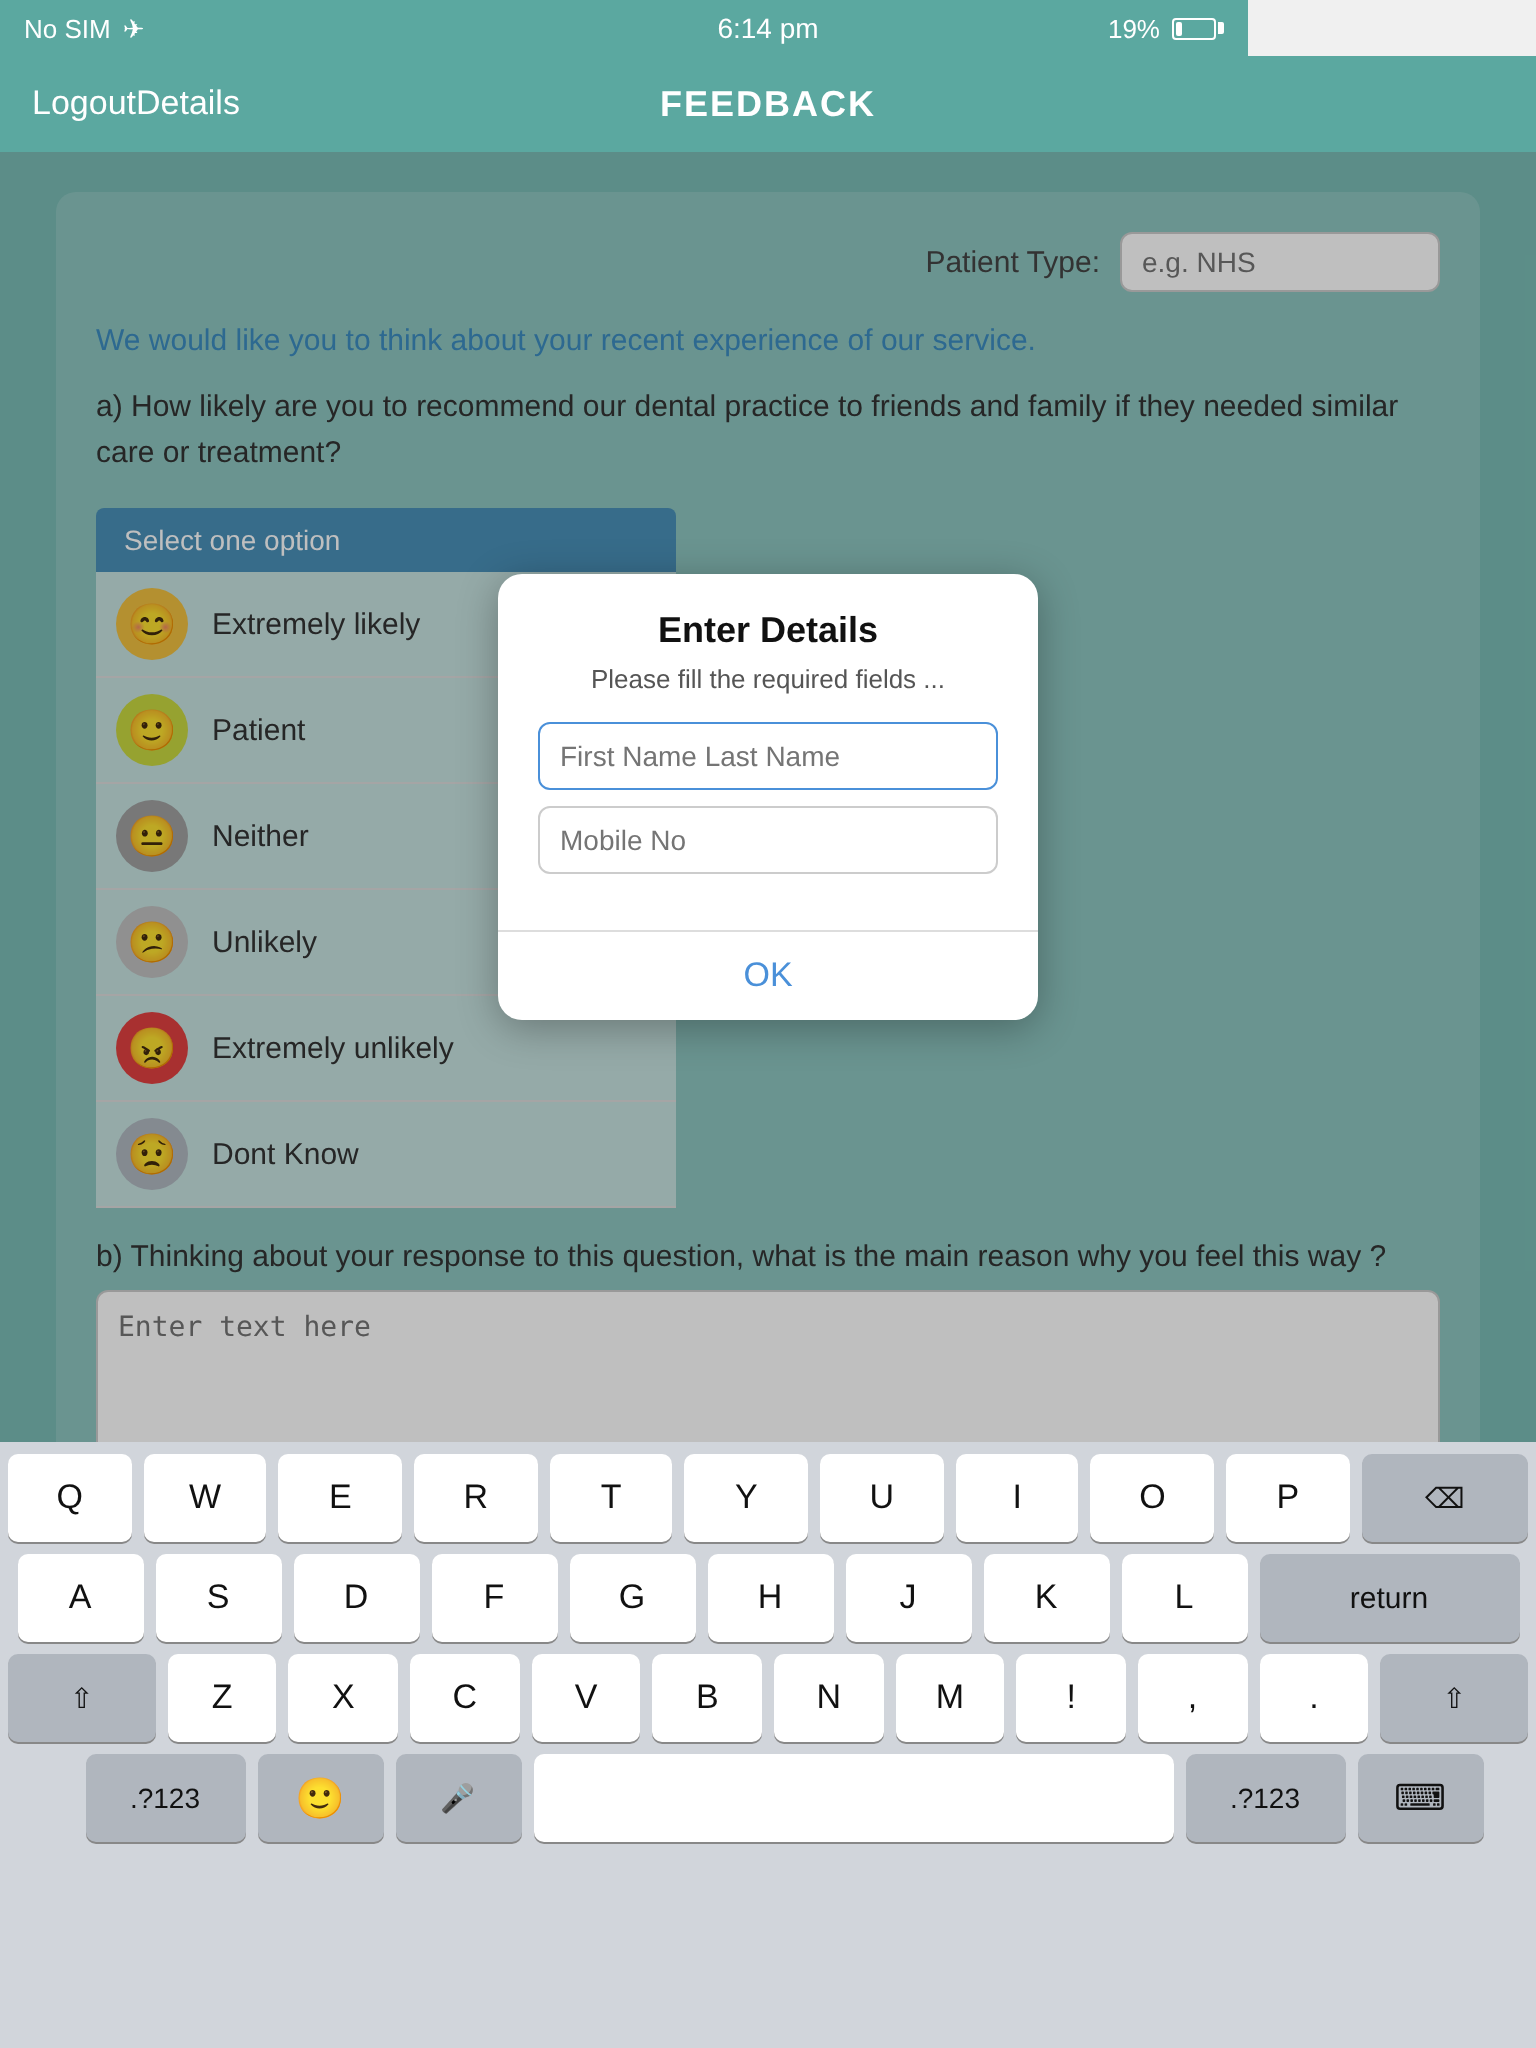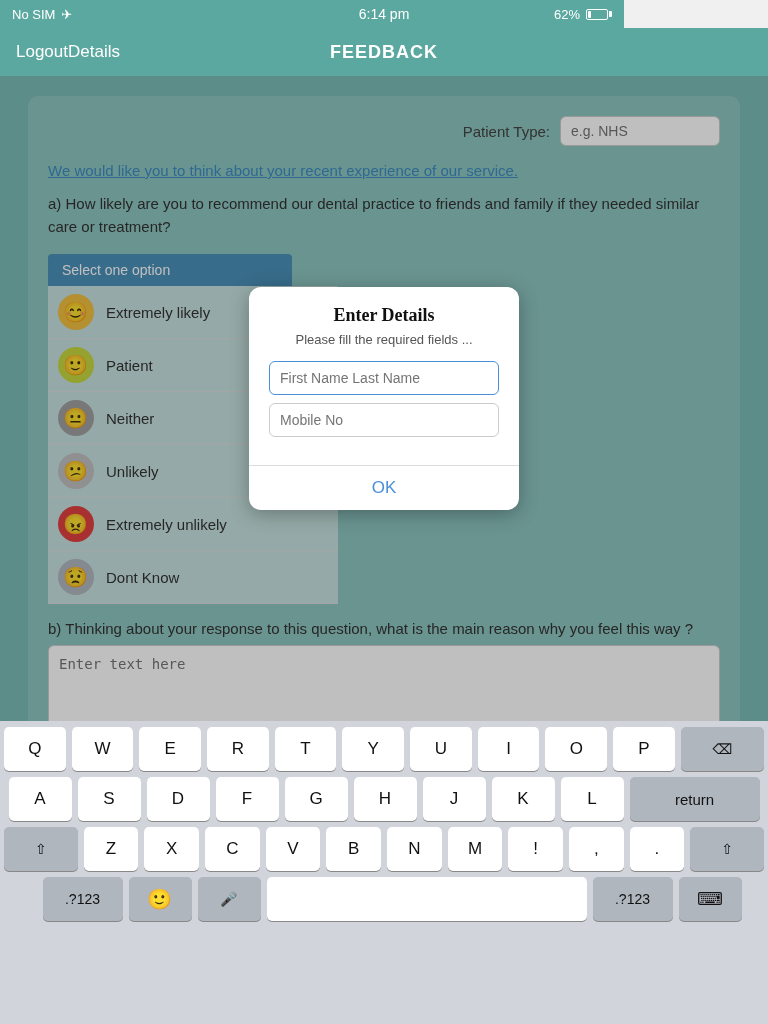--- a/index.html
+++ b/index.html
@@ -65,37 +65,36 @@
       font-size: 14px;
       color: #999;
       width: 160px;
       background: white;
     }
 
     .service-text {
       color: #3c8cc0;
       font-size: 15px;
       margin-bottom: 14px;
-      text-decoration: underline;
     }
 
     .question-text {
       color: #333;
       font-size: 15px;
       line-height: 1.5;
       margin-bottom: 16px;
     }
 
     .select-option-bar {
       background: #4a90b8;
       color: white;
       font-size: 14px;
       padding: 8px 14px;
       border-radius: 4px 4px 0 0;
-      width: 244px;
+      width: 290px;
     }
 
     .options-list { width: 290px; }
     .option-item {
       display: flex;
       align-items: center;
       gap: 12px;
       padding: 8px 10px;
       border-bottom: 1px solid #ddd;
       background: rgba(255,255,255,0.5);
@@ -144,21 +143,20 @@
     }
     .dialog-body {
       padding: 18px 20px 12px;
       text-align: center;
     }
     .dialog-title {
       font-size: 18px;
       font-weight: 600;
       color: #111;
       margin-bottom: 6px;
-      font-family: Liberation Serif, serif;
     }
     .dialog-subtitle {
       font-size: 13px;
       color: #555;
       margin-bottom: 14px;
     }
     .dialog-input {
       width: 100%;
       border: 1px solid #ccc;
       border-radius: 6px;
@@ -260,21 +258,21 @@
 </head>
 <body>
 
 <div class="status-bar">
   <div class="status-left">
     <span>No SIM</span>
     <span class="wifi-icon">✈</span>
   </div>
   <span class="status-center">6:14 pm</span>
   <div class="status-right">
-    <span>62%</span>
+    <span>19%</span>
     <div class="battery-icon">
       <div class="battery-body">
         <div class="battery-fill"></div>
       </div>
       <div class="battery-tip"></div>
     </div>
   </div>
 </div>
 
 <div class="nav-bar">

